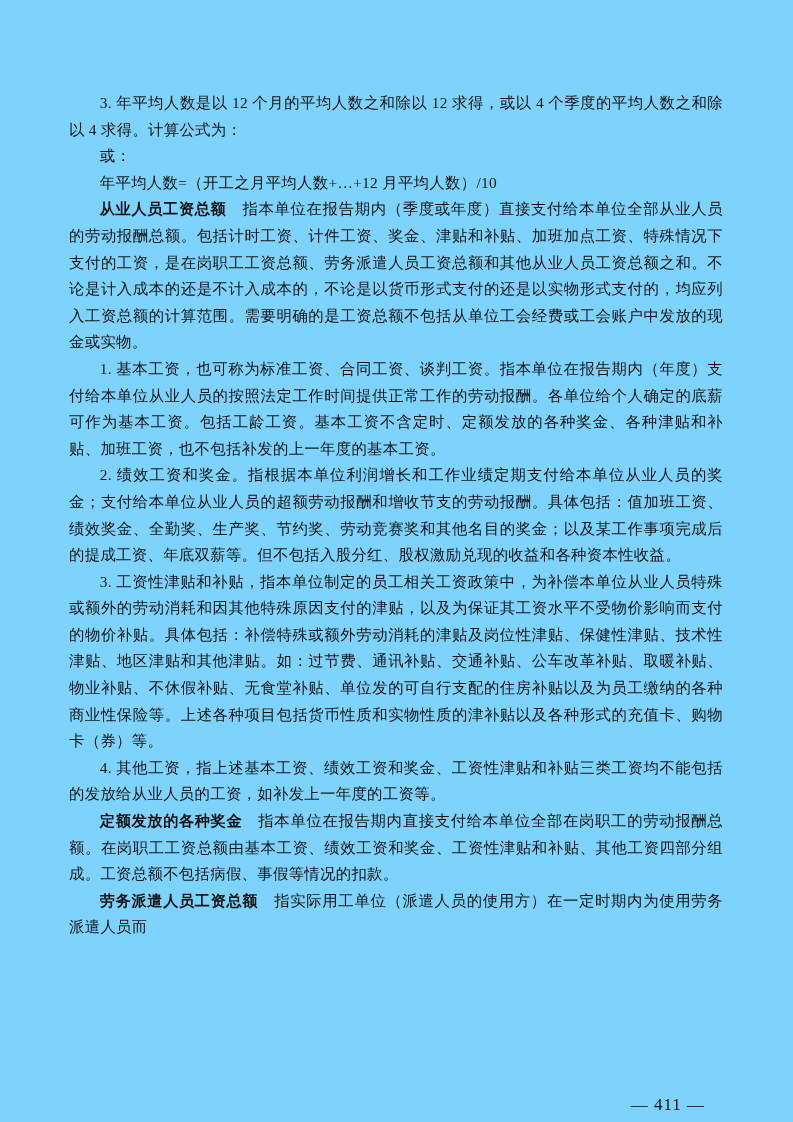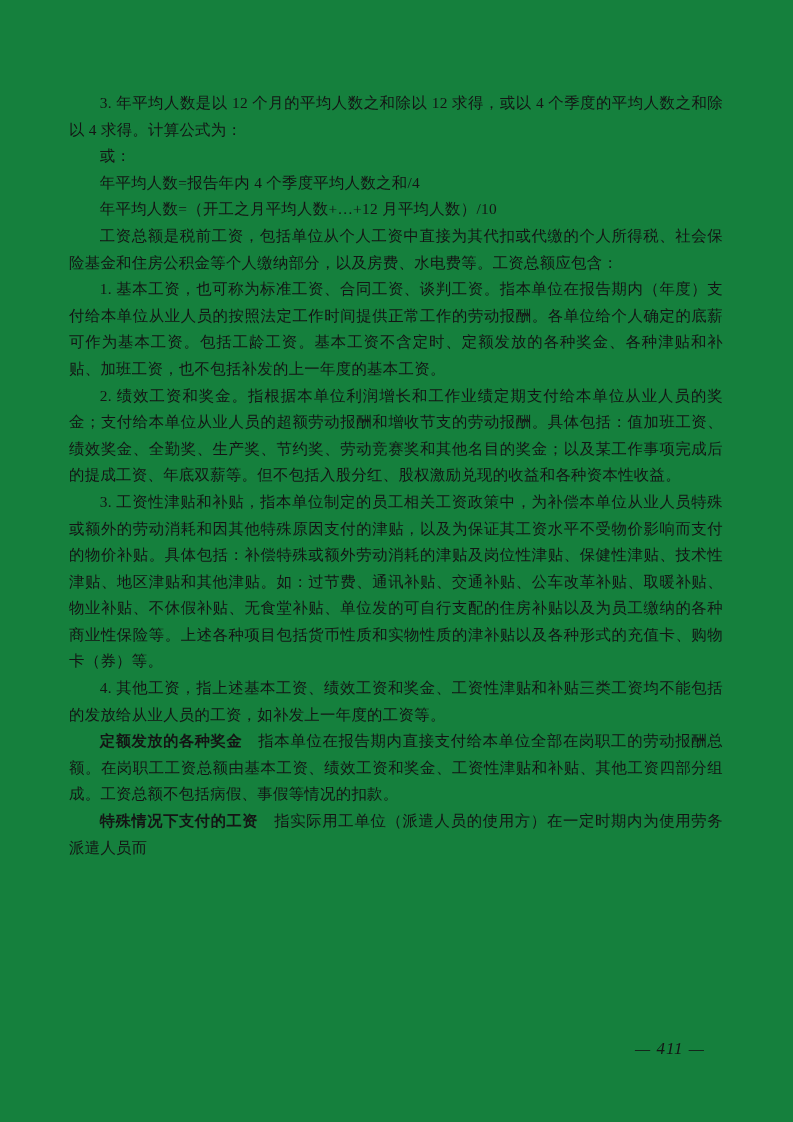--- a/index.html
+++ b/index.html
@@ -1,20 +1,20 @@
 <!DOCTYPE html>
 <html lang="zh"><head>
 <meta charset="utf-8">
 <style>
   html, body { margin: 0; padding: 0; background: #e8e8e8; }
   .page {
     position: relative;
     width: 793px;
     height: 1122px;
-    background: #15803d;
+    background: #7dd3fc;
     margin: 0 auto;
     overflow: hidden;
     font-family: "Liberation Serif", "DejaVu Serif", serif;
     color: #141414;
   }
   .content {
     position: absolute;
     left: 69px;
     top: 90px;
     width: 654px;
@@ -29,61 +29,61 @@
     padding: 0;
     text-indent: 2em;
   }
   .term {
     font-weight: 700;
     font-family: "Liberation Sans", "DejaVu Sans", sans-serif;
     font-size: 15.2px;
   }
   .page-number {
     position: absolute;
-    top: 1036px;
+    top: 1092px;
     right: 88px;
     font-size: 17px;
     line-height: 26px;
     color: #141414;
     white-space: pre;
     letter-spacing: 1px;
-    font-style: italic;
   }
 </style>
 </head>
 <body>
 
 <div class="page">
   <div class="content">
 
     <p>3. 年平均人数是以 12 个月的平均人数之和除以 12 求得，或以 4 个季度的平均人数之和除以 4 求得。计算公式为：</p>
 
 
     <p class="formula">或：</p>
 
-    <p class="formula">年平均人数=报告年内 4 个季度平均人数之和/4</p>
 
 
     <p class="formula">年平均人数=（开工之月平均人数+…+12 月平均人数）/10</p>
 
+    <p>
+      <span class="term">从业人员工资总额</span><span>　指本单位在报告期内（季度或年度）直接支付给本单位全部从业人员的劳动报酬总额。包括计时工资、计件工资、奖金、津贴和补贴、加班加点工资、特殊情况下支付的工资，是在岗职工工资总额、劳务派遣人员工资总额和其他从业人员工资总额之和。不论是计入成本的还是不计入成本的，不论是以货币形式支付的还是以实物形式支付的，均应列入工资总额的计算范围。需要明确的是工资总额不包括从单位工会经费或工会账户中发放的现金或实物。</span>
+    </p>
 
-    <p>工资总额是税前工资，包括单位从个人工资中直接为其代扣或代缴的个人所得税、社会保险基金和住房公积金等个人缴纳部分，以及房费、水电费等。工资总额应包含：</p>
 
     <p>1. 基本工资，也可称为标准工资、合同工资、谈判工资。指本单位在报告期内（年度）支付给本单位从业人员的按照法定工作时间提供正常工作的劳动报酬。各单位给个人确定的底薪可作为基本工资。包括工龄工资。基本工资不含定时、定额发放的各种奖金、各种津贴和补贴、加班工资，也不包括补发的上一年度的基本工资。</p>
 
     <p>2. 绩效工资和奖金。指根据本单位利润增长和工作业绩定期支付给本单位从业人员的奖金；支付给本单位从业人员的超额劳动报酬和增收节支的劳动报酬。具体包括：值加班工资、绩效奖金、全勤奖、生产奖、节约奖、劳动竞赛奖和其他名目的奖金；以及某工作事项完成后的提成工资、年底双薪等。但不包括入股分红、股权激励兑现的收益和各种资本性收益。</p>
 
     <p>3. 工资性津贴和补贴，指本单位制定的员工相关工资政策中，为补偿本单位从业人员特殊或额外的劳动消耗和因其他特殊原因支付的津贴，以及为保证其工资水平不受物价影响而支付的物价补贴。具体包括：补偿特殊或额外劳动消耗的津贴及岗位性津贴、保健性津贴、技术性津贴、地区津贴和其他津贴。如：过节费、通讯补贴、交通补贴、公车改革补贴、取暖补贴、物业补贴、不休假补贴、无食堂补贴、单位发的可自行支配的住房补贴以及为员工缴纳的各种商业性保险等。上述各种项目包括货币性质和实物性质的津补贴以及各种形式的充值卡、购物卡（券）等。</p>
 
     <p>4. 其他工资，指上述基本工资、绩效工资和奖金、工资性津贴和补贴三类工资均不能包括的发放给从业人员的工资，如补发上一年度的工资等。</p>
 
     <p>
       <span class="term">定额发放的各种奖金</span><span>　指本单位在报告期内直接支付给本单位全部在岗职工的劳动报酬总额。在岗职工工资总额由基本工资、绩效工资和奖金、工资性津贴和补贴、其他工资四部分组成。工资总额不包括病假、事假等情况的扣款。</span>
     </p>
 
     <p>
-      <span class="term">特殊情况下支付的工资</span><span>　指实际用工单位（派遣人员的使用方）在一定时期内为使用劳务派遣人员而</span>
+      <span class="term">劳务派遣人员工资总额</span><span>　指实际用工单位（派遣人员的使用方）在一定时期内为使用劳务派遣人员而</span>
     </p>
 
   </div>
 
   <div class="page-number">— 411 —</div>
 </div>
 
 </body></html>

